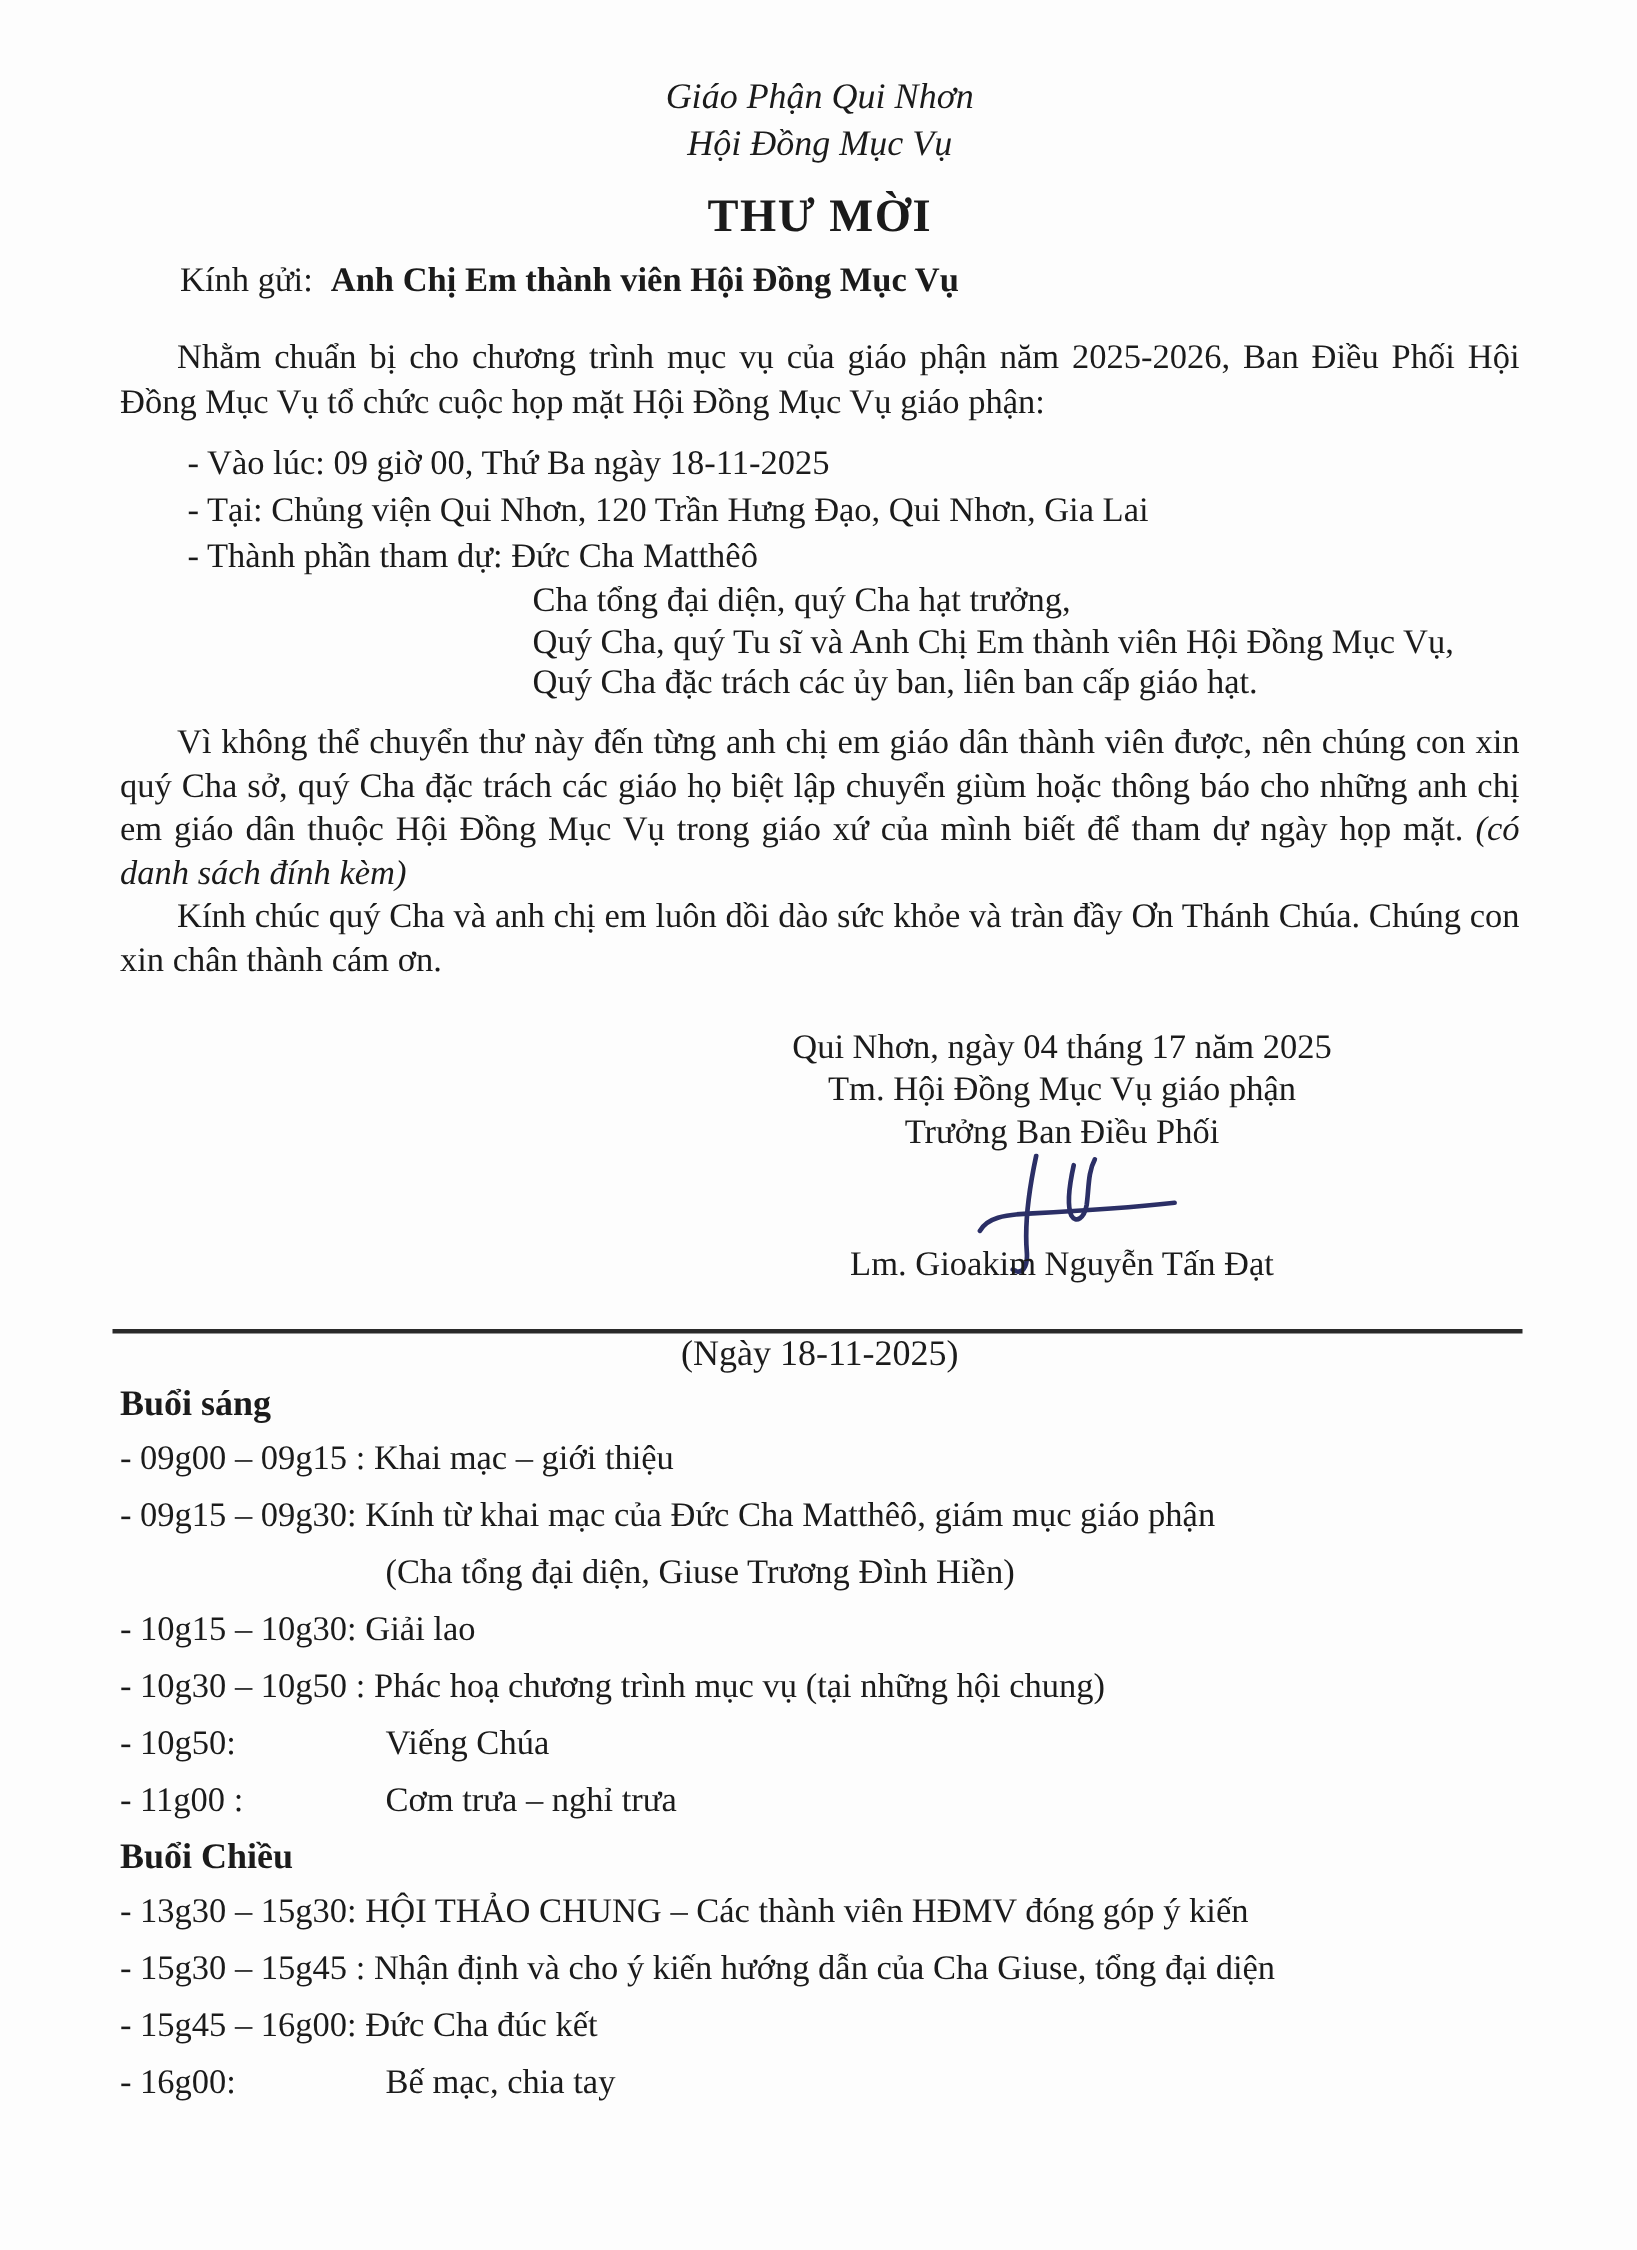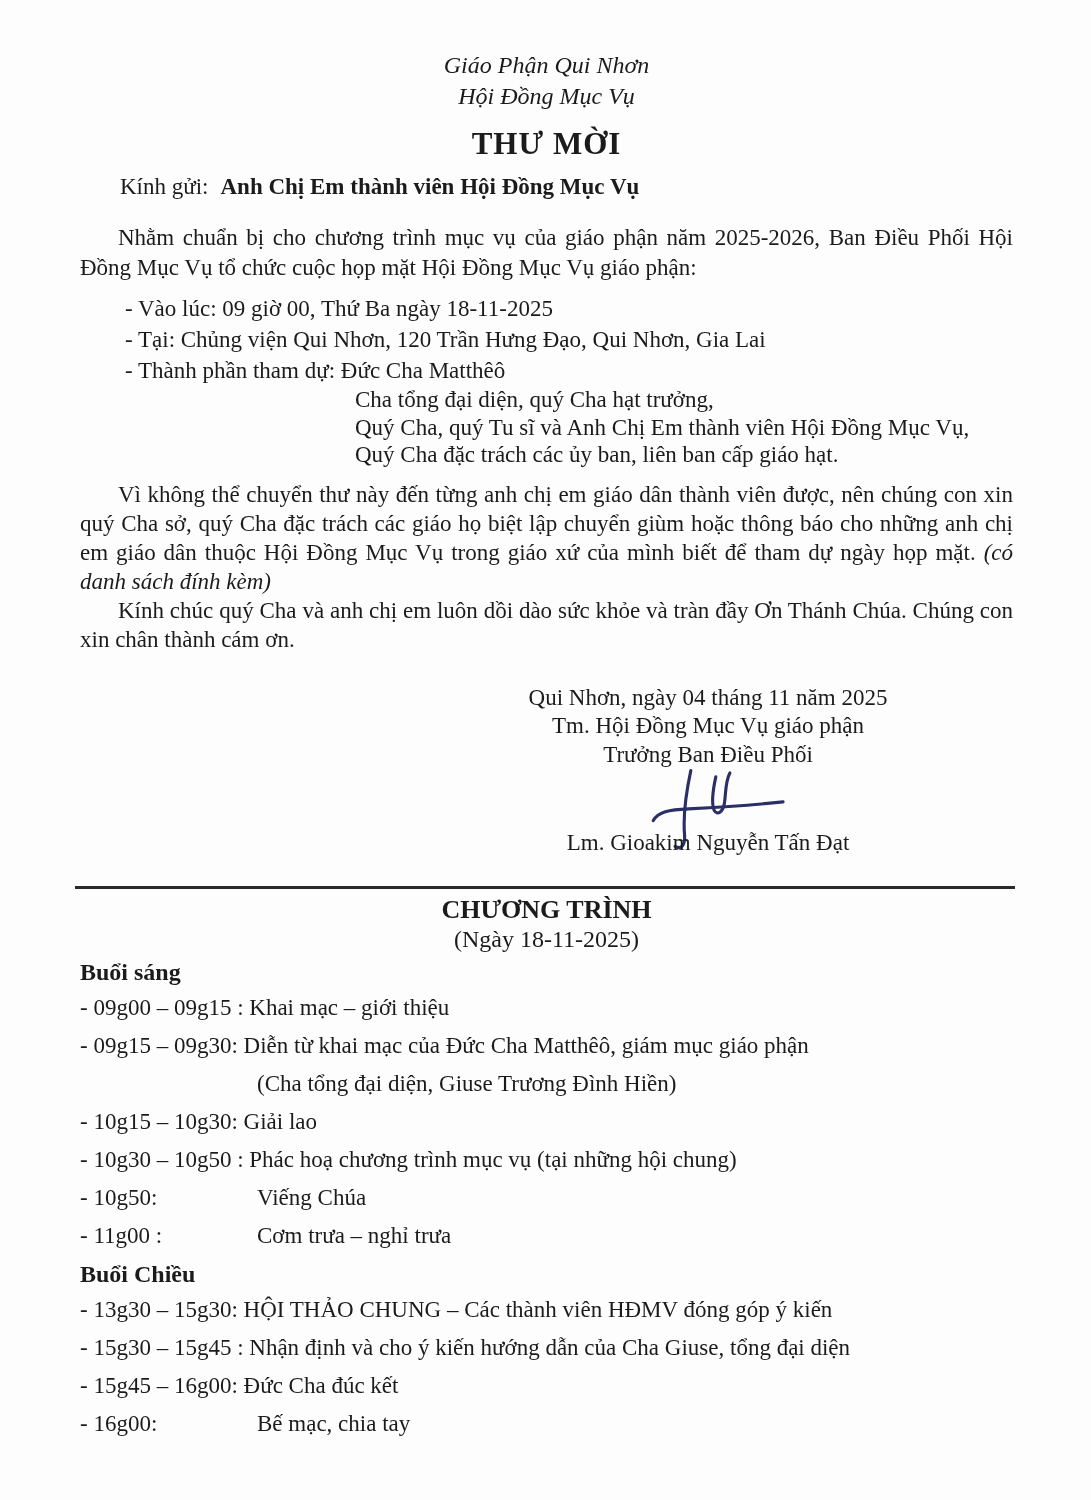--- a/index.html
+++ b/index.html
@@ -86,41 +86,40 @@
     <div class="participant-line">Quý Cha đặc trách các ủy ban, liên ban cấp giáo hạt.</div>
   </div>
 
   <p class="para first-indent request">
     <span>Vì không thể chuyển thư này đến từng anh chị em giáo dân thành viên được, nên chúng con xin quý Cha sở, quý Cha đặc trách các giáo họ biệt lập chuyển giùm hoặc thông báo cho những anh chị em giáo dân thuộc Hội Đồng Mục Vụ trong giáo xứ của mình biết để tham dự ngày họp mặt. </span><i>(có danh sách đính kèm)</i>
   </p>
 
   <p class="para first-indent closing">Kính chúc quý Cha và anh chị em luôn dồi dào sức khỏe và tràn đầy Ơn Thánh Chúa. Chúng con xin chân thành cám ơn.</p>
 
   <div class="sig-block">
-    <div>Qui Nhơn, ngày 04 tháng 11 năm 2025</div>
+    <div>Qui Nhơn, ngày 04 tháng 17 năm 2025</div>
     <div>Tm. Hội Đồng Mục Vụ giáo phận</div>
     <div>Trưởng Ban Điều Phối</div>
     <svg class="sig-svg" viewBox="0 0 240 110" aria-hidden="true">
       <path d="M50,66 C56,55 70,52 95,51 C135,49 180,46 216,42" fill="none" stroke="#2b2f66" stroke-width="4" stroke-linecap="round"></path>
       <path d="M98,2 C92,30 88,60 90,84 C91,97 86,104 78,99" fill="none" stroke="#2b2f66" stroke-width="4" stroke-linecap="round"></path>
       <path d="M130,10 C126,28 124,44 128,53 C132,60 139,55 141,44 C143,30 142,16 148,5" fill="none" stroke="#2b2f66" stroke-width="4" stroke-linecap="round"></path>
     </svg>
     <div class="signer">Lm. Gioakim Nguyễn Tấn Đạt</div>
   </div>
 
   <hr class="rule">
 
-  <div class="prog-title center">CHƯƠNG TRÌNH</div>
   <div class="prog-date center">(Ngày 18-11-2025)</div>
 
   <div class="section-heading">Buổi sáng</div>
 
   <div class="sched">
     <div class="sched-item">- 09g00 – 09g15 : Khai mạc – giới thiệu</div>
-    <div class="sched-item">- 09g15 – 09g30: Diễn từ khai mạc của Đức Cha Matthêô, giám mục giáo phận</div>
+    <div class="sched-item">- 09g15 – 09g30: Kính từ khai mạc của Đức Cha Matthêô, giám mục giáo phận</div>
     <div class="sched-item subnote">(Cha tổng đại diện, Giuse Trương Đình Hiền)</div>
     <div class="sched-item">- 10g15 – 10g30: Giải lao</div>
     <div class="sched-item">- 10g30 – 10g50 : Phác hoạ chương trình mục vụ (tại những hội chung)</div>
     <div class="sched-item">
       <span class="time-cell">- 10g50:</span><span>Viếng Chúa</span>
     </div>
     <div class="sched-item">
       <span class="time-cell">- 11g00 :</span><span>Cơm trưa – nghỉ trưa</span>
     </div>
   </div>

